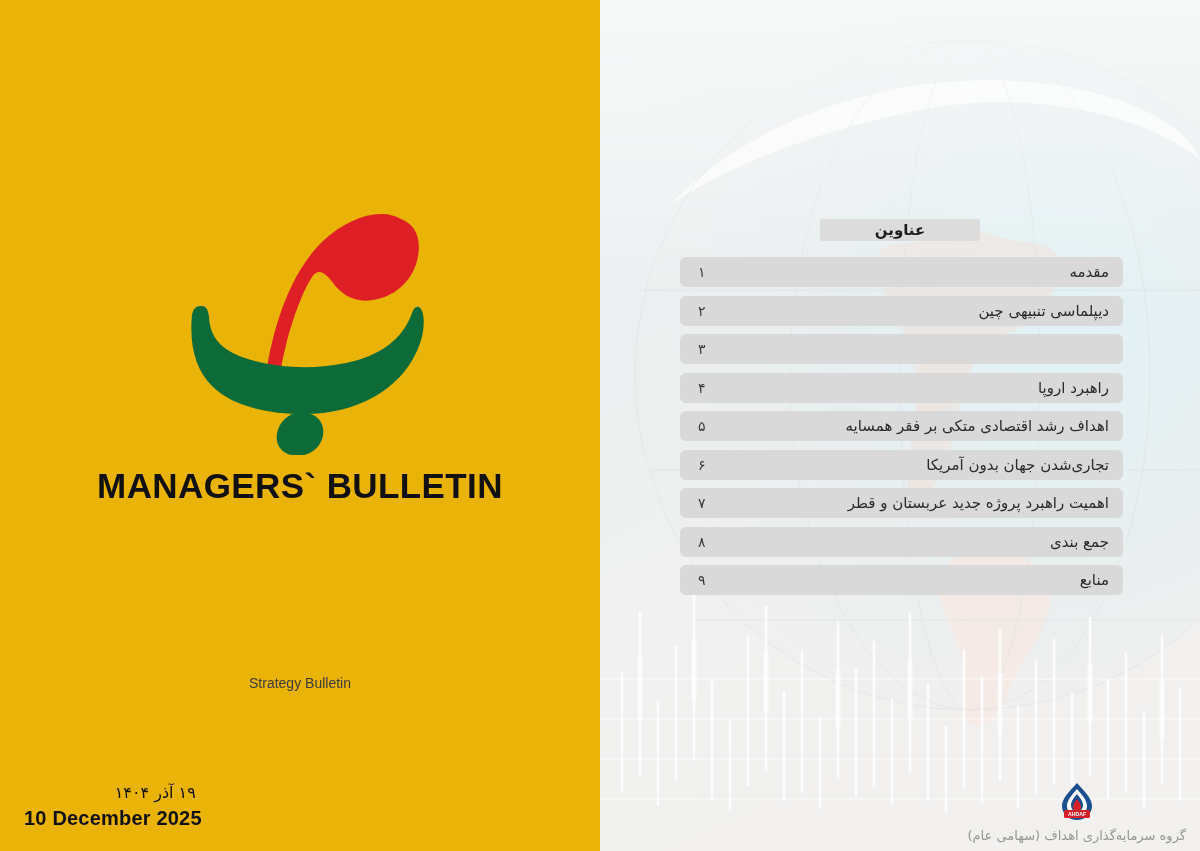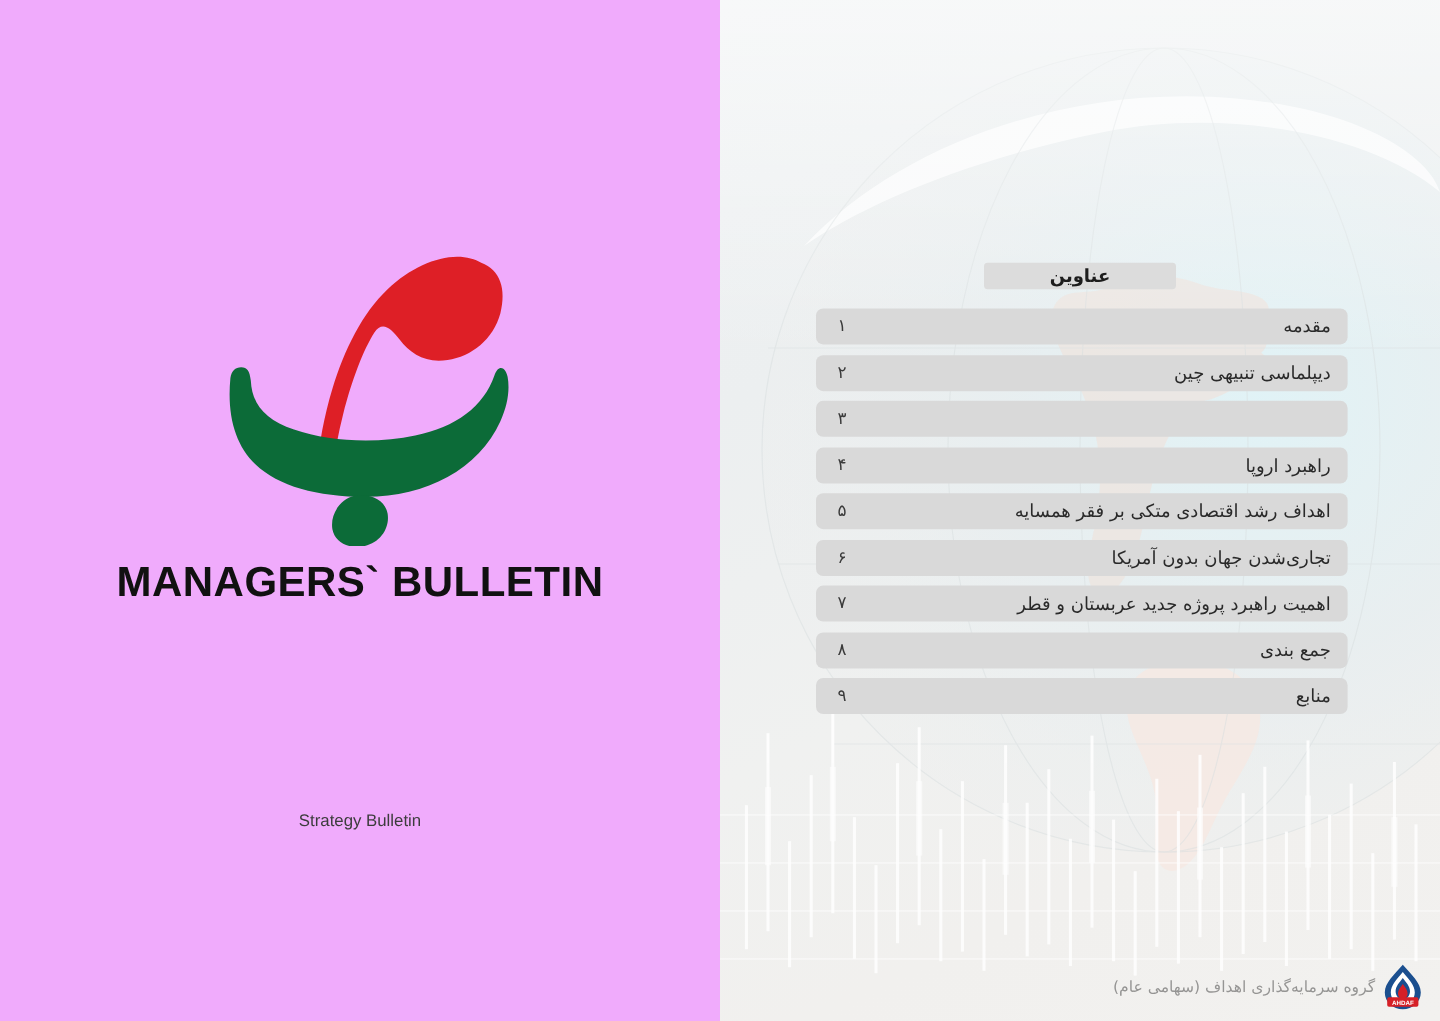--- a/index.html
+++ b/index.html
@@ -14,21 +14,21 @@
     position:relative;
     width:1200px;height:851px;
     display:flex;
     background:#ffffff;
   }
 
   
   .left-panel{
     position:relative;
     width:600px;height:851px;
-    background:#f0abfc;
+    background:#eab308;
     flex:0 0 600px;
   }
 
   
   .brand-logo{
     position:absolute;
     left:165px;top:205px;
     width:280px;height:250px;
   }
   .brand-logo svg{display:block;width:280px;height:250px;}
@@ -164,20 +164,21 @@
   }
 
   
   .company-mark{
     position:absolute;
     right:14px;bottom:8px;
     display:flex;
     align-items:center;
     gap:6px;
     direction:rtl;
+    flex-direction:column;
   }
   .company-emblem{width:34px;height:40px;flex:0 0 34px;}
   .company-emblem svg{display:block;width:34px;height:40px;}
   .company-name{
     font-family:"DejaVu Sans",sans-serif;
     font-size:13px;
     color:#4a4a4a;
     opacity:.55;
     white-space:nowrap;
     direction:rtl;
@@ -225,20 +226,24 @@
                  C160 235 152 247 139 250
                  C126 253 114 247 112 236
                  C110 224 118 211 131 208 Z" fill="#0c6b38"></path>
       </svg>
     </div>
 
     <div class="wordmark">MANAGERS` BULLETIN</div>
 
     <div class="subtitle">Strategy Bulletin</div>
 
+    <div class="date-block">
+      <div class="date-fa">۱۹ آذر ۱۴۰۴</div>
+      <div class="date-en">10 December 2025</div>
+    </div>
 
   </div>
 
   <div class="right-panel">
 
     <div class="bg-globe">
       <svg viewBox="0 0 600 851" xmlns="http://www.w3.org/2000/svg" aria-hidden="true">
         <defs>
           <radialGradient id="globeGrad" cx="62%" cy="44%" r="60%">
             <stop offset="0%" stop-color="#dff3f7" stop-opacity="0.9"></stop>

